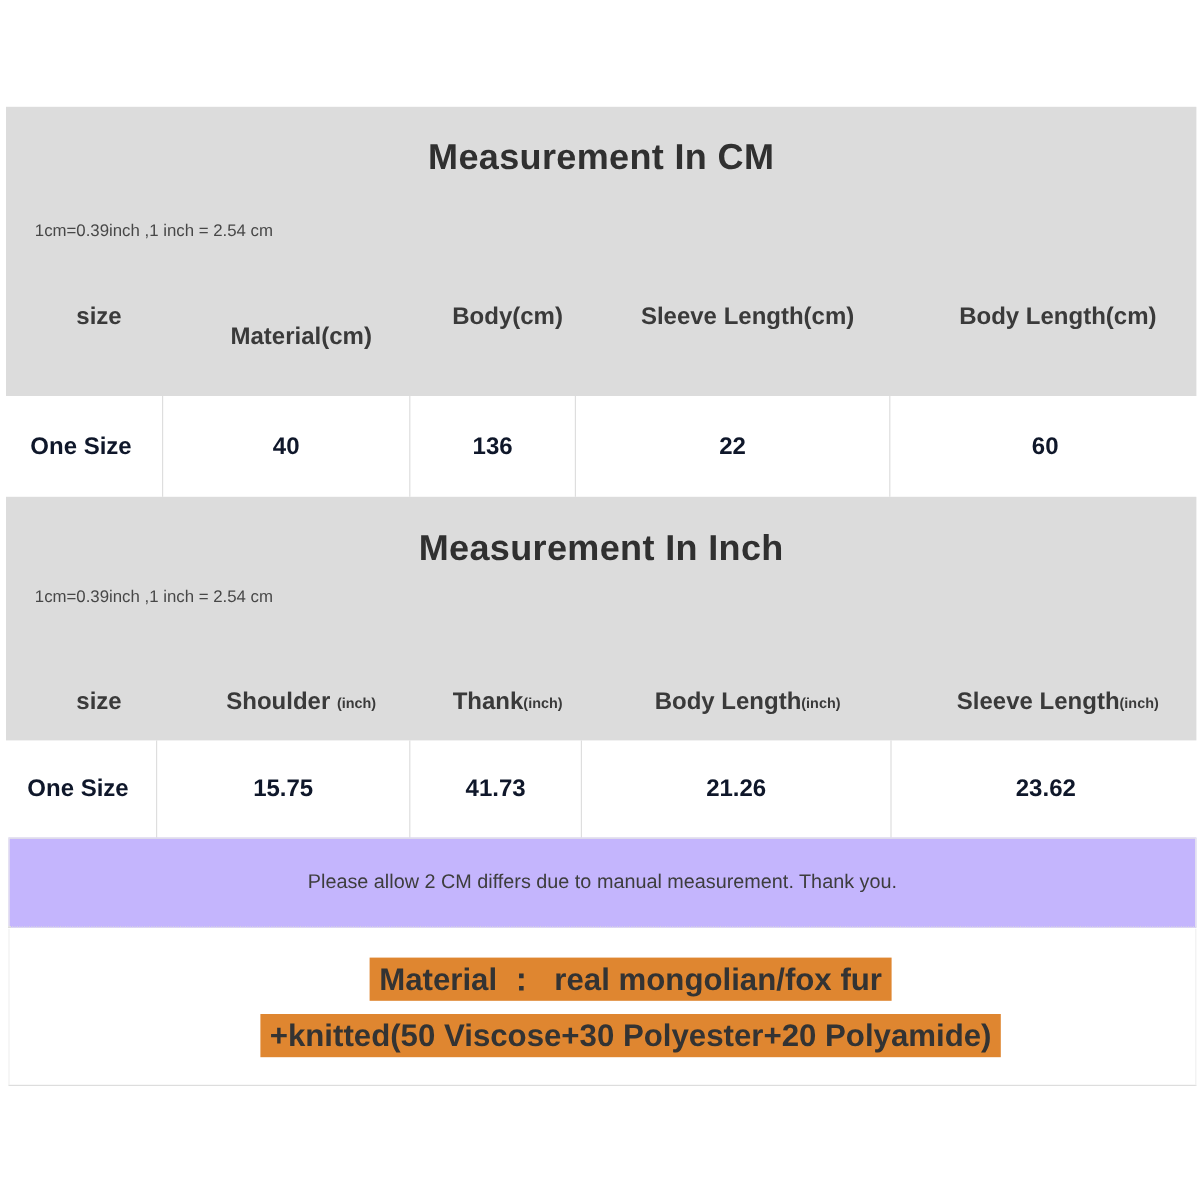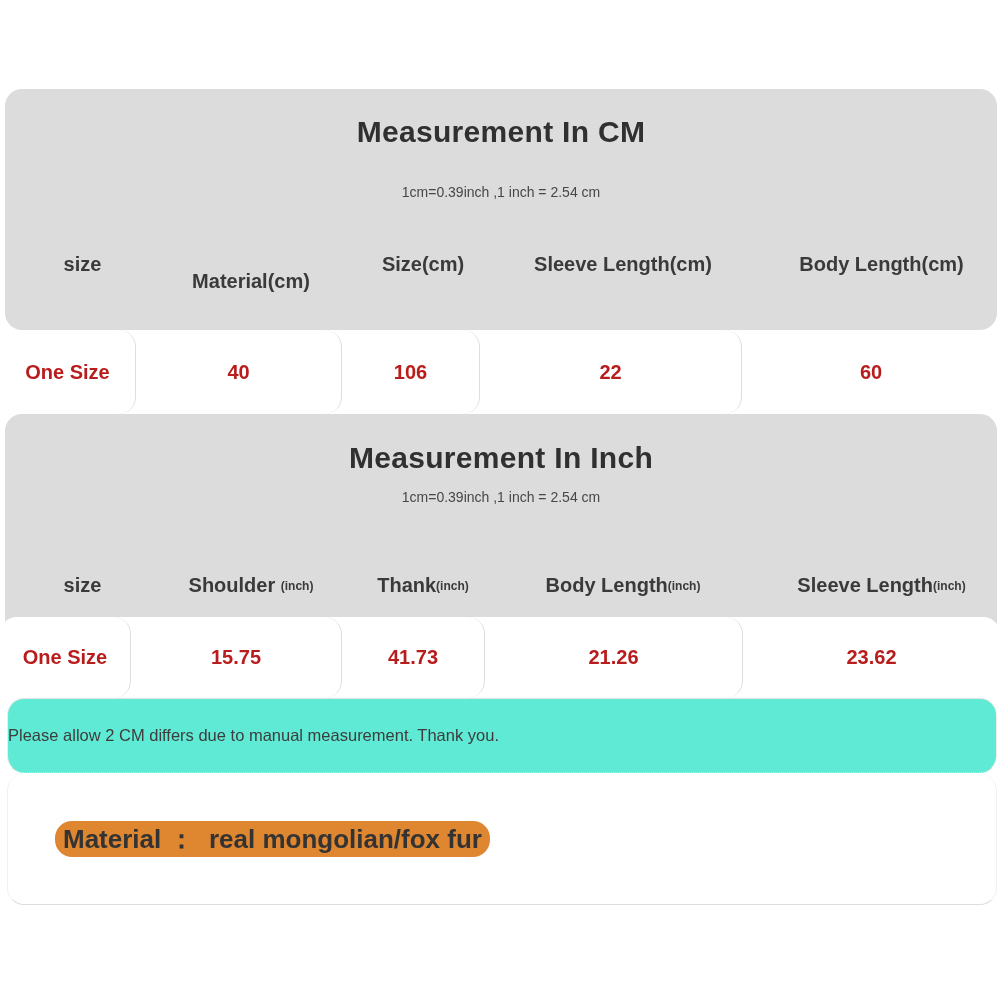--- a/index.html
+++ b/index.html
@@ -1,43 +1,43 @@
 <!DOCTYPE html>
 <html style="--gray-bg: #dcdcdc; --hl: #df8630; --border: #e3e3e3; --ink: #333333;"><head>
 <meta charset="utf-8">
 <style>
   :root{
     --gray-bg:#dcdcdc;
     --border:#e3e3e3;
     --hl:#df8630;
     --ink:#333333;
   }
-  *{box-sizing:border-box;border-radius:17px;}
+  *{box-sizing:border-box;}
   html,body{margin:0;padding:0;}
   body{
     width:1000px;height:1000px;background:#ffffff;
     font-family:"Liberation Sans", sans-serif;color:var(--ink);
   }
   .canvas{position:relative;width:1000px;height:1000px;overflow:hidden;background:#fff;}
 
   
   .gray-block{position:absolute;left:5px;right:3px;background:var(--gray-bg);}
   .block-cm{top:89px;height:241px;}
   .block-inch{top:414px;height:229px;}
 
   .sec-title{
     position:absolute;left:0;width:100%;text-align:center;
     font-size:30px;font-weight:bold;color:#303030;letter-spacing:.3px;
   }
   .block-cm .sec-title{top:26px;}
   .block-inch .sec-title{top:27px;}
 
   .sec-subtitle{
-    position:absolute;left:0;width:100%;text-align:center;
-    font-size:14px;font-weight:normal;color:#474747;
+    position:absolute;left:0;width:100%;
+    font-size:14px;font-weight:normal;color:#474747;padding-left:24px;
   }
   .block-cm .sec-subtitle{top:95px;}
   .block-inch .sec-subtitle{top:75px;}
 
   
   .hdr-row{
     position:absolute;left:12px;width:100%;
     display:grid;grid-template-columns:131px 206px 138px 262px auto;
   }
   .block-cm .hdr-row{top:164px;}
@@ -51,67 +51,67 @@
 
   
   .data-row{
     position:absolute;left:0;width:1000px;background:#fff;
     display:grid;
   }
   .row-cm{top:330px;height:84px;grid-template-columns:136px 206px 138px 262px auto;}
   .row-inch{top:617px;height:81px;grid-template-columns:131px 211px 143px 258px auto;}
   .data-cell{
     display:flex;align-items:center;justify-content:center;
-    font-weight:bold;font-size:20px;color:#b91c1c;
+    font-weight:bold;font-size:20px;color:#0f172a;
   }
   .data-row .data-cell{border-right:1px solid #dedede;}
   .data-row .data-cell:last-child{border-right:none;}
 
   
   .note-box{
-    position:absolute;left:7px;right:3px;top:698px;height:75px;background:#5eead4;
+    position:absolute;left:7px;right:3px;top:698px;height:75px;background:#c4b5fd;
     border-top:1px solid #e4e4e4;border-left:1px solid #ececec;border-right:1px solid #ececec;
     border-bottom:1px dotted #dcdcdc;
-    display:flex;align-items:center;justify-content:flex-start;
+    display:flex;align-items:center;justify-content:center;
     font-size:16.5px;color:#3d3d3d;
   }
 
   
   .material-box{
     position:absolute;left:7px;right:3px;top:774px;height:131px;background:#fff;
     border-left:1px solid #f0f0f0;border-right:1px solid #f0f0f0;border-bottom:1px solid #dddddd;
-    display:flex;flex-direction:column;align-items:flex-start;justify-content:center;gap:11px;padding-left:47px;
+    display:flex;flex-direction:column;align-items:center;justify-content:center;gap:11px;padding-left:47px;
   }
   .hl-line{
     background:var(--hl);color:#3a2d20;
     font-weight:bold;font-size:26px;line-height:36px;
     padding:0 8px;white-space:pre;color:#333;
   }
 </style>
 </head>
 <body>
 
 <div class="canvas">
 
   <div class="gray-block block-cm">
     <div class="sec-title">Measurement In CM</div>
     <div class="sec-subtitle">1cm=0.39inch ,1 inch = 2.54 cm</div>
     <div class="hdr-row">
       <div class="hdr-cell">size</div>
       <div class="hdr-cell shift-down">Material(cm)</div>
-      <div class="hdr-cell">Size(cm)</div>
+      <div class="hdr-cell">Body(cm)</div>
       <div class="hdr-cell">Sleeve Length(cm)</div>
       <div class="hdr-cell">Body Length(cm)</div>
     </div>
   </div>
 
   <div class="data-row row-cm">
     <div class="data-cell">One Size</div>
     <div class="data-cell">40</div>
-    <div class="data-cell">106</div>
+    <div class="data-cell">136</div>
     <div class="data-cell">22</div>
     <div class="data-cell">60</div>
   </div>
 
   <div class="gray-block block-inch">
     <div class="sec-title">Measurement In Inch</div>
     <div class="sec-subtitle">1cm=0.39inch ,1 inch = 2.54 cm</div>
     <div class="hdr-row">
       <div class="hdr-cell"><span>size</span><span class="unit"></span></div>
       <div class="hdr-cell"><span>Shoulder </span><span class="unit">(inch)</span></div>
@@ -128,15 +128,16 @@
     <div class="data-cell">21.26</div>
     <div class="data-cell">23.62</div>
   </div>
 
   <div class="note-box">
     <span>Please allow 2 CM differs due to manual measurement. Thank you.</span>
   </div>
 
   <div class="material-box">
     <span class="hl-line">Material ：  real mongolian/fox fur</span>
+    <span class="hl-line">+knitted(50 Viscose+30 Polyester+20 Polyamide)</span>
   </div>
 
 </div>
 
 </body></html>

